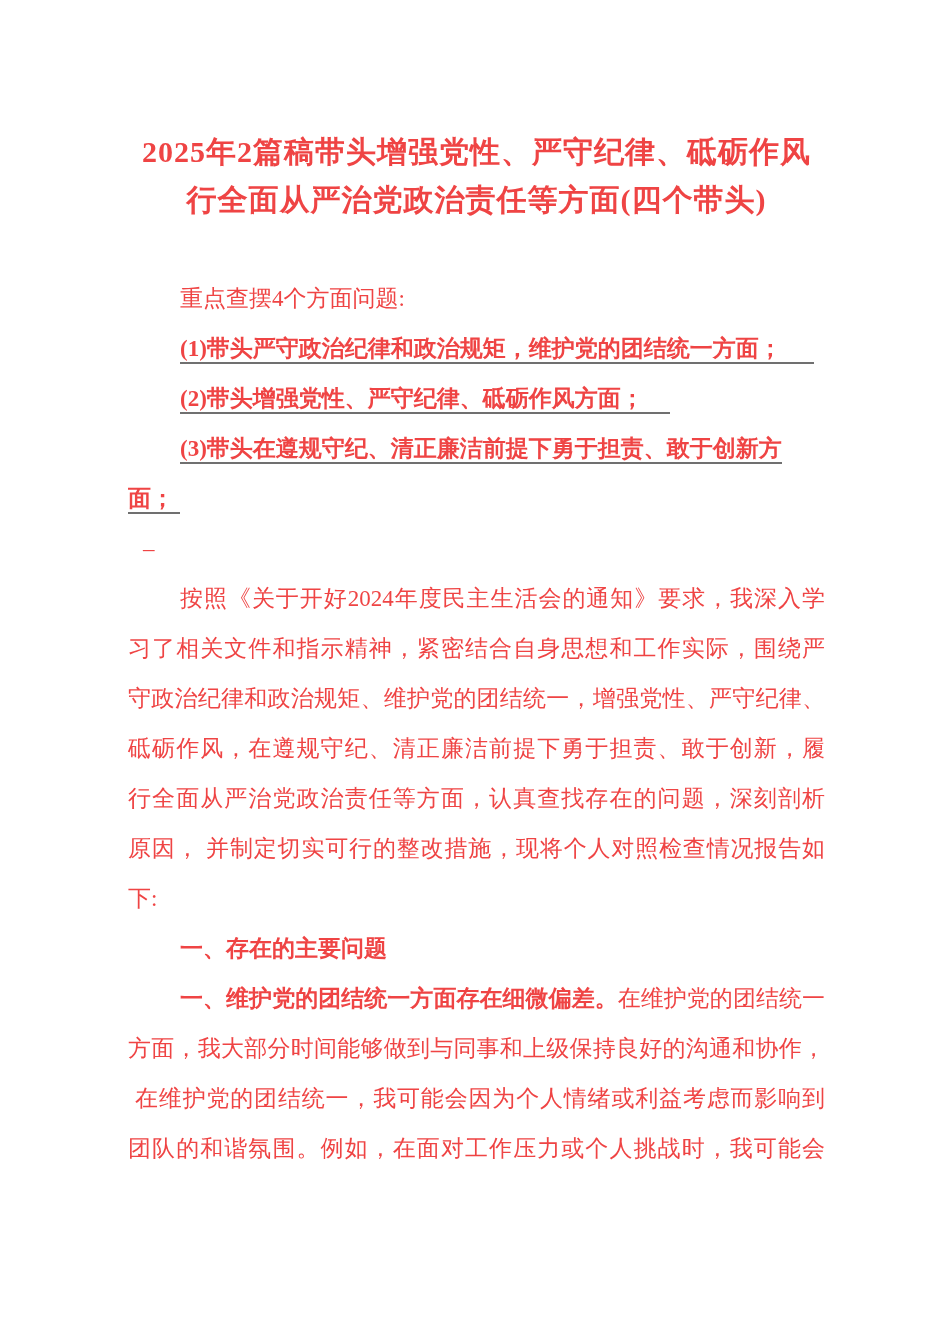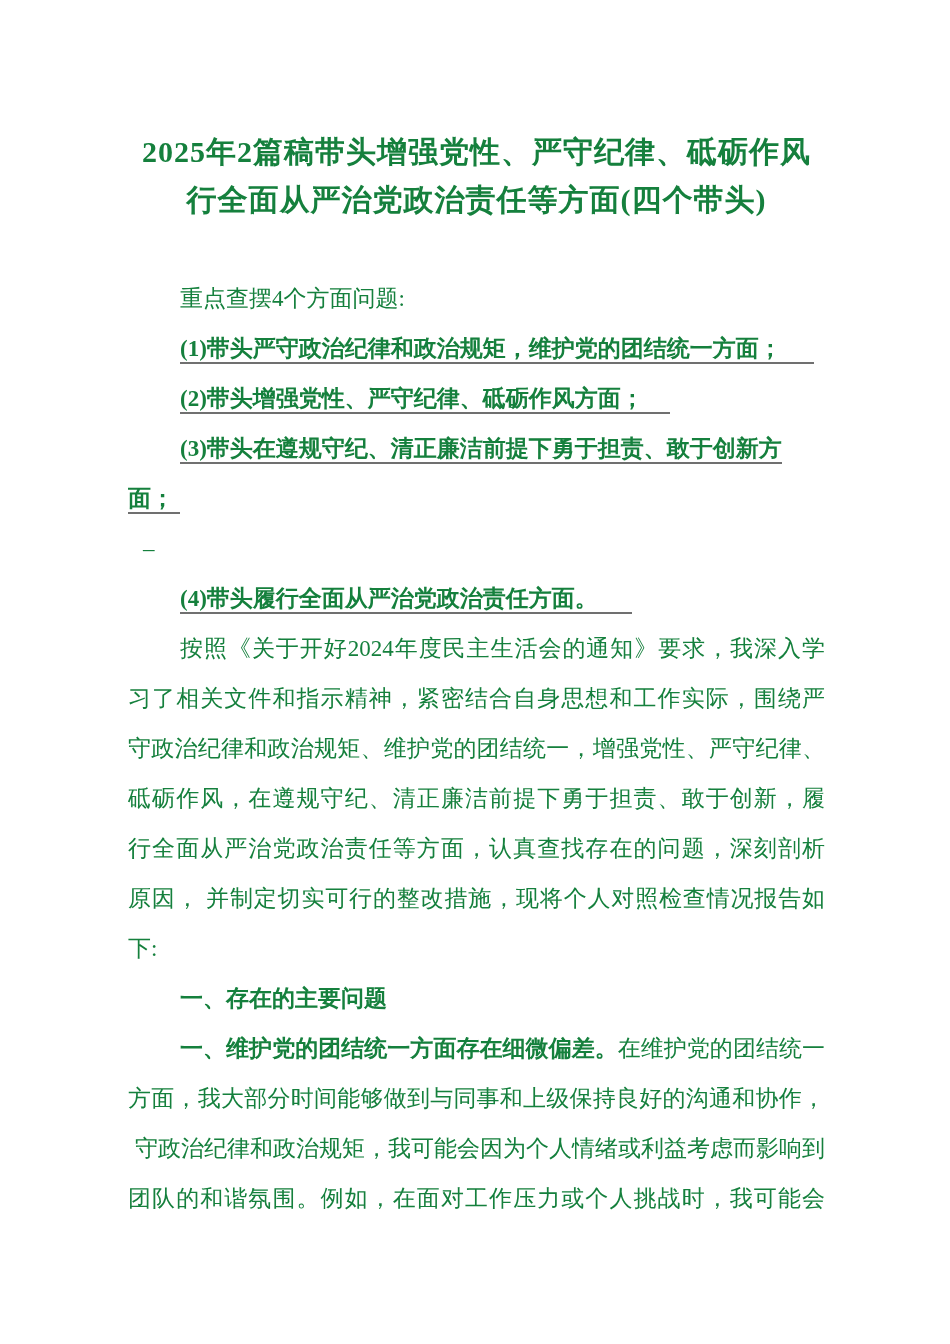--- a/index.html
+++ b/index.html
@@ -3,21 +3,21 @@
 <meta charset="utf-8">
 <style>
   html, body { margin: 0; padding: 0; background: #ffffff; }
   .page {
     position: relative;
     width: 950px;
     height: 1344px;
     background: #ffffff;
     overflow: hidden;
     font-family: "Liberation Serif", "DejaVu Serif", serif;
-    color: #15803d;
+    color: #ef4444;
   }
   .content {
     position: absolute;
     left: 128px;
     top: 0;
     width: 697px;
   }
   .doc-title {
     margin-top: 128px;
     font-size: 30px;
@@ -63,34 +63,33 @@
       <div class="line indent">重点查摆4个方面问题:</div>
 
       <div class="line indent b"><span class="u pr32">(1)带头严守政治纪律和政治规矩，维护党的团结统一方面；</span></div>
 
       <div class="line indent b"><span class="u pr26">(2)带头增强党性、严守纪律、砥砺作风方面；</span></div>
 
       <div class="line indent b"><span class="u pr6">(3)带头在遵规守纪、清正廉洁前提下勇于担责、敢于创新方面；</span></div>
 
       <div class="line dash-line">–</div>
 
-      <div class="line indent b"><span class="u pr34">(4)带头履行全面从严治党政治责任方面。</span></div>
 
       <div class="line indent just">按照《关于开好2024年度民主生活会的通知》要求，我深入学</div>
       <div class="line just">习了相关文件和指示精神，紧密结合自身思想和工作实际，围绕严</div>
       <div class="line just">守政治纪律和政治规矩、维护党的团结统一，增强党性、严守纪律、</div>
       <div class="line just">砥砺作风，在遵规守纪、清正廉洁前提下勇于担责、敢于创新，履</div>
       <div class="line just">行全面从严治党政治责任等方面，认真查找存在的问题，深刻剖析</div>
       <div class="line just">原因， 并制定切实可行的整改措施，现将个人对照检查情况报告如</div>
       <div class="line">下:</div>
 
       <div class="line indent b">一、存在的主要问题</div>
 
 
       <div class="line indent just"><span class="b">一、维护党的团结统一方面存在细微偏差。</span><span>在维护党的团结统一</span></div>
 
       <div class="line just">方面，我大部分时间能够做到与同事和上级保持良好的沟通和协作，</div>
-      <div class="line just offset">守政治纪律和政治规矩，我可能会因为个人情绪或利益考虑而影响到</div>
+      <div class="line just offset">在维护党的团结统一，我可能会因为个人情绪或利益考虑而影响到</div>
       <div class="line just">团队的和谐氛围。例如，在面对工作压力或个人挑战时，我可能会</div>
 
     </div>
   </div>
 </div>
 
 </body></html>

